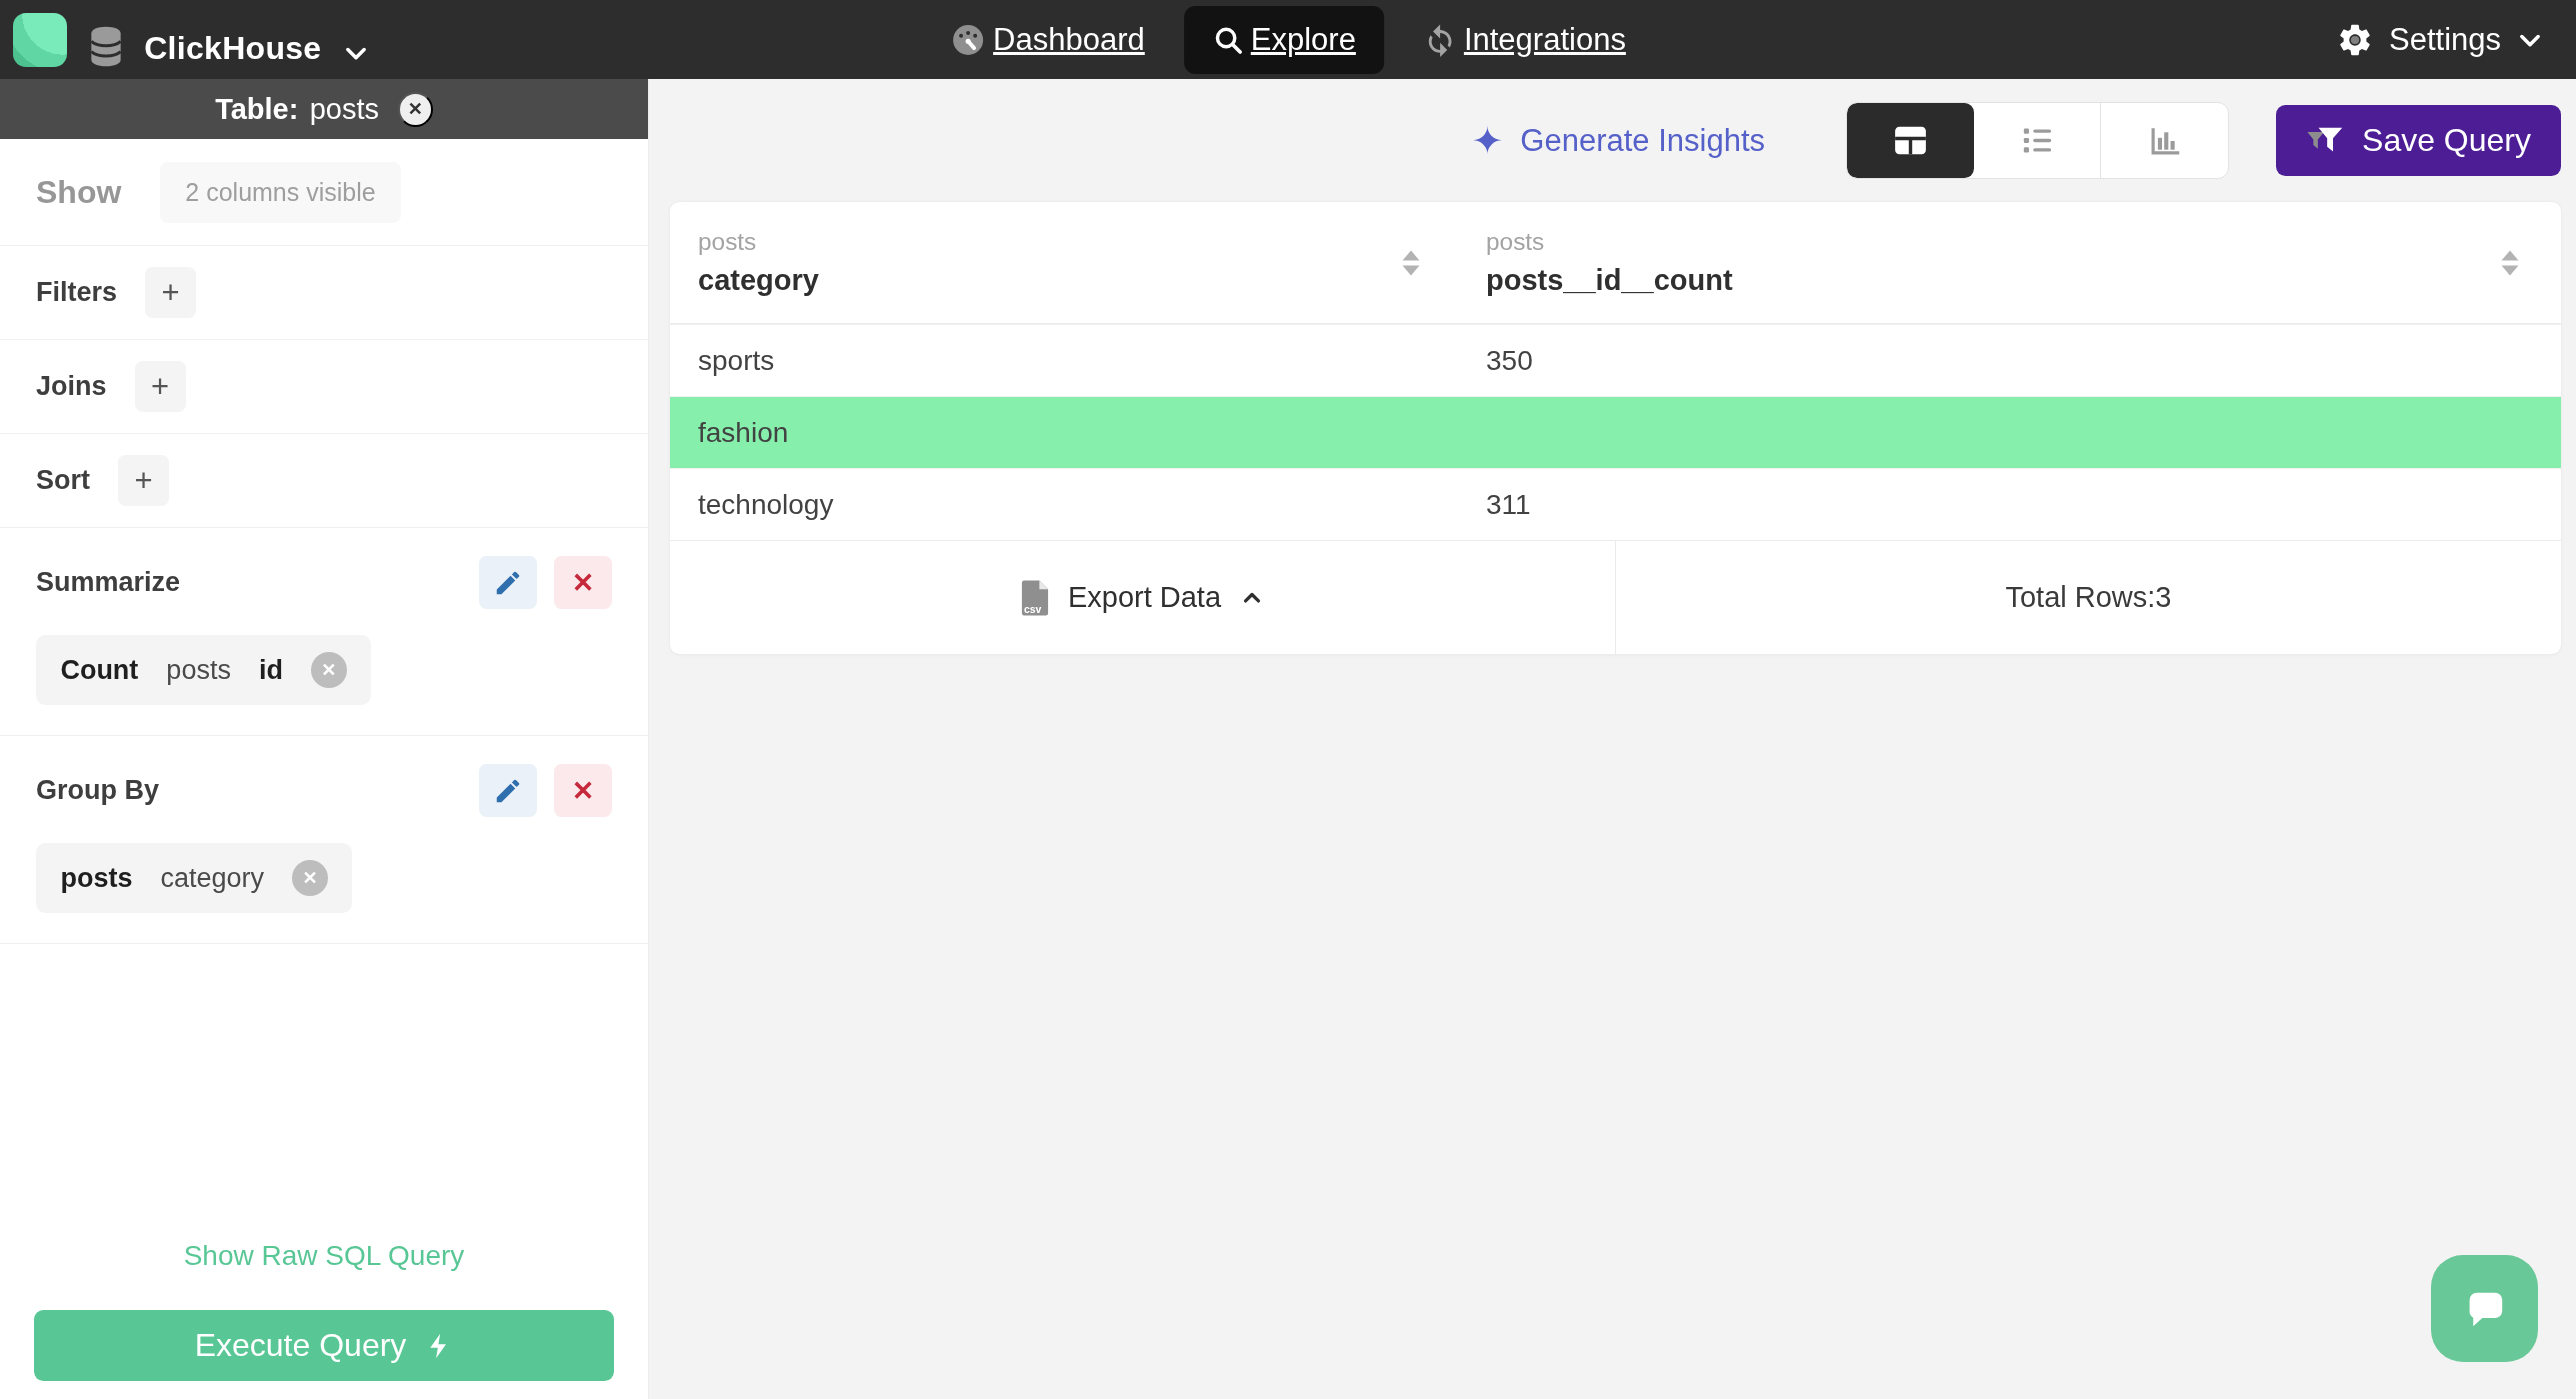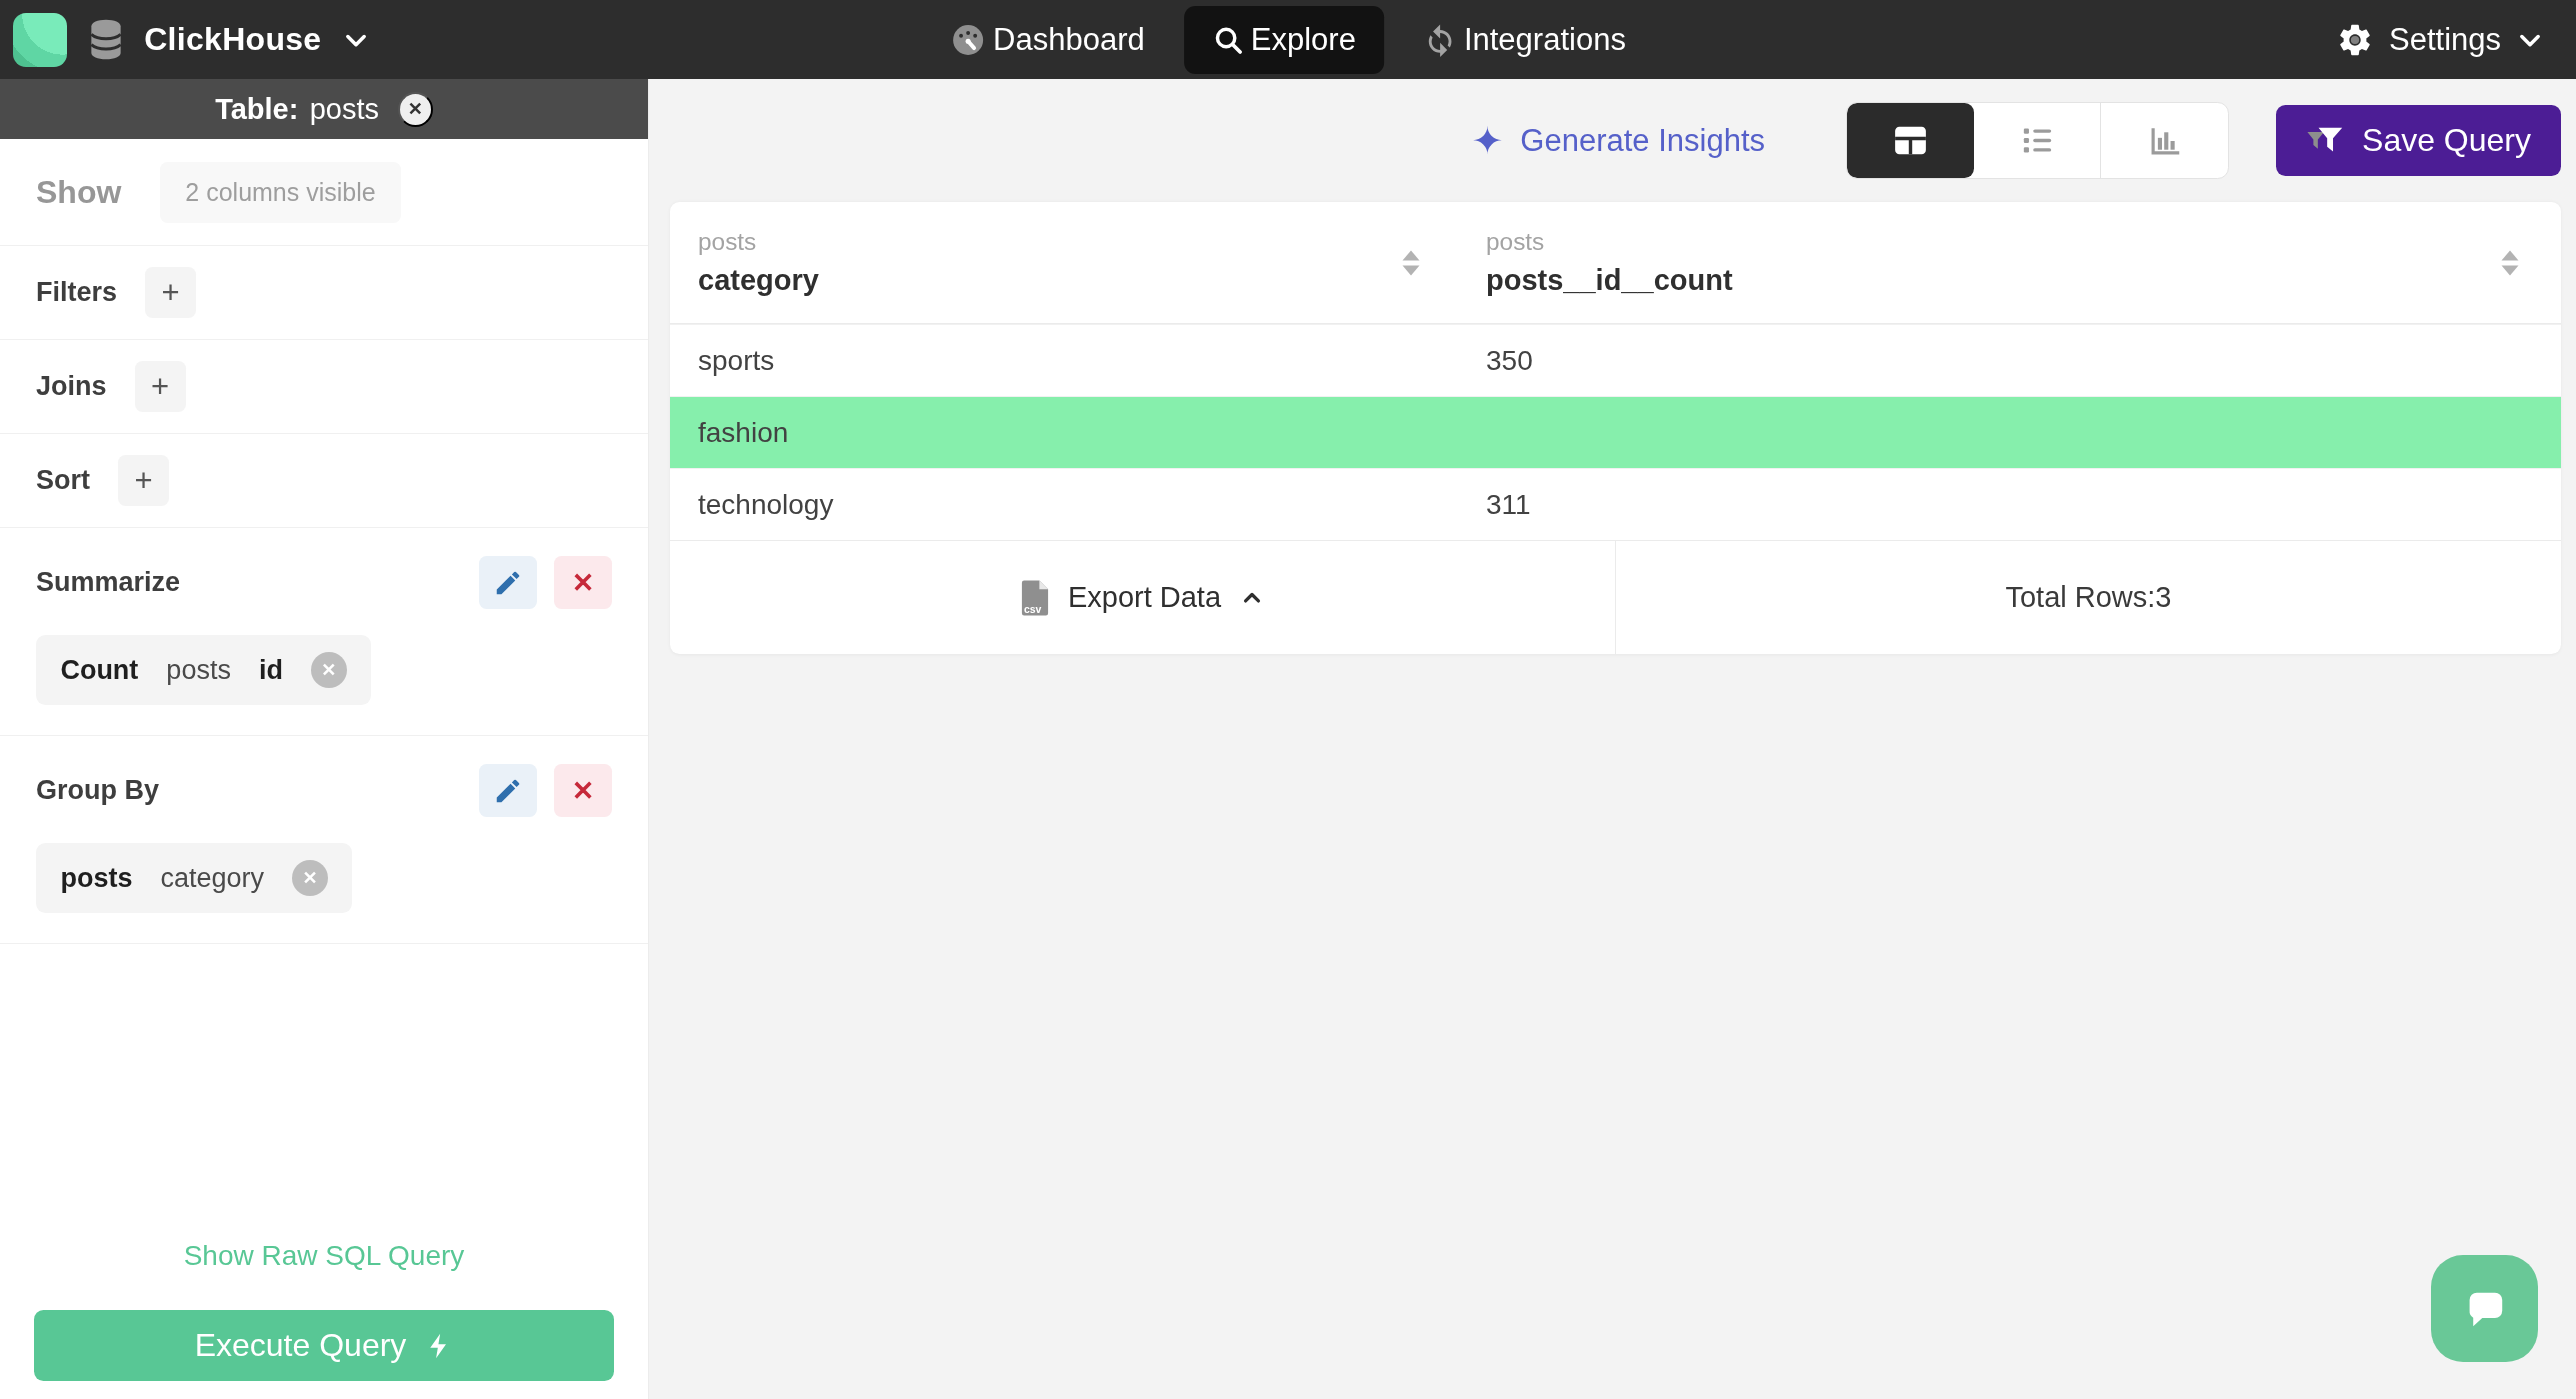--- a/index.html
+++ b/index.html
@@ -10,31 +10,31 @@
     position:relative;
     overflow:hidden;
     color:#3E3E3E;
   }
 
   
   .navbar {
     position:absolute; top:0; left:0; right:0; height:79px;
     background:#2D2D2D; display:flex; align-items:center;
   }
-  .brand { display:flex; align-items:center; gap:20.6px; padding-left:13px; }
+  .brand { display:flex; align-items:flex-end; gap:20.6px; padding-left:13px; }
   .logo {
     width:54px; height:54px; border-radius:13px;
     background:radial-gradient(150% 150% at 92% 2%, #79EBBA 0 50%, #5FD6A4 50% 72%, #4EC190 72% 100%);
   }
   .brand-name { color:#FFF; font-size:32px; font-weight:600; letter-spacing:0.3px; }
   .nav-center {
     position:absolute; left:50%; top:0; transform:translateX(-50%);
     height:100%; display:flex; align-items:center; gap:39px;
   }
-  .nav-item { display:flex; align-items:center; gap:7px; color:#FFF; font-size:31px; cursor:pointer; }
+  .nav-item { display:flex; align-items:center; gap:7px; color:#FFF; font-size:31px; cursor:pointer;text-decoration:underline; }
   .nav-item.pill { background:#121212; border-radius:11.3px; height:68px; padding:0 28px;text-align:center; }
   .nav-right { margin-left:auto; display:flex; align-items:center; gap:15px; padding-right:32px; color:#FFF; font-size:31px; cursor:pointer; }
 
   
   .sidebar {
     position:absolute; top:79px; left:0; bottom:0; width:649px;
     background:#FFF; border-right:1.9px solid #ECECEC;
   }
   .sb-header {
     height:60px; background:#4B4B4B; color:#FFF;

